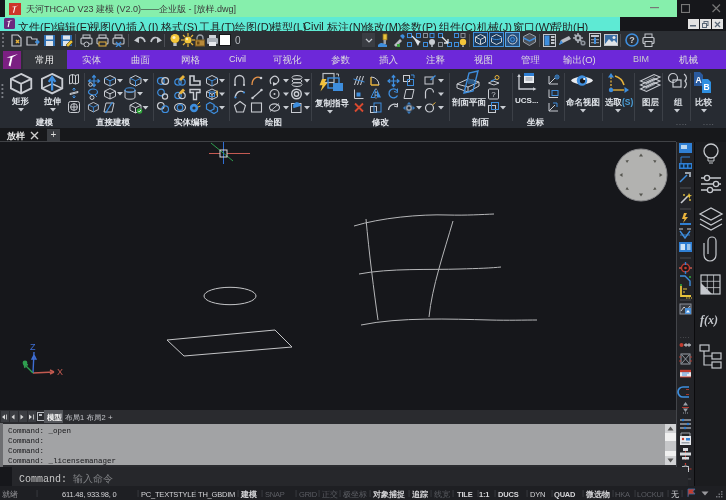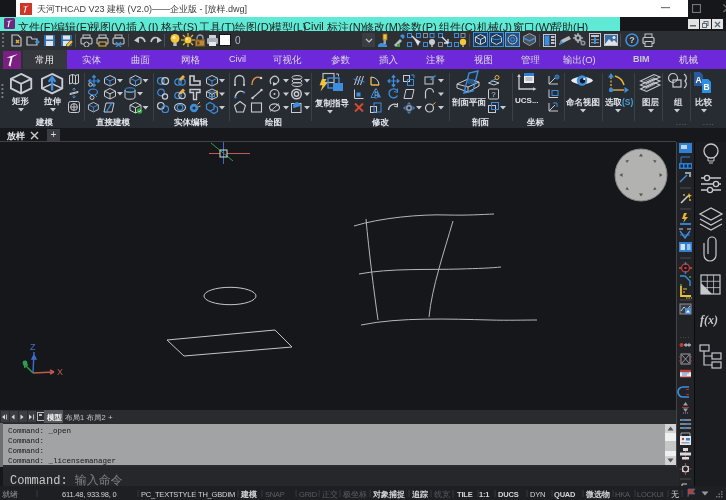--- a/index.html
+++ b/index.html
@@ -1,29 +1,29 @@
 <!DOCTYPE html>
 <html><head><meta charset="utf-8">
 <style>
 *{margin:0;padding:0;box-sizing:border-box}
 body{font-family:"Liberation Sans",sans-serif;}
 #app{position:relative;width:726px;height:500px;overflow:hidden;background:#16171b}
 .abs{position:absolute}
-#titlebar{left:16px;top:0;width:672px;height:17px;background:#ffffff;color:#3c3c3c;font-size:9px}
+#titlebar{left:5px;top:0;width:672px;height:17px;background:#86efac;color:#3c3c3c;font-size:9px}
 #menubar{left:0;top:17px;width:620px;height:14px;background:#5eead4;color:#1f1f1f;font-size:11px}
 #toolbar{left:0;top:31px;width:726px;height:19px;background:#2c2f34}
 #ribtabs{left:0;top:50px;width:726px;height:19px;background:#6d28d9}
 #ribbon{left:0;top:69px;width:726px;height:59px;background:#272b32}
 #doctabs{left:0;top:128px;width:726px;height:14px;background:#17181b}
 #canvas{left:0;top:142px;width:676px;height:268px;background:#16171b}
 #rightstrip{left:676px;top:142px;width:18px;height:344px;background:#222327;border-left:1px solid #43454a}
 #rightpanel{left:694px;top:142px;width:56px;height:344px;background:#1b1c1f;border-left:1px solid #0b0b0d}
 #layoutbar{left:0;top:410px;width:676px;height:13px;background:#2a2b2f}
 #cmdarea{left:0;top:423px;width:676px;height:44px;background:#2a2b2f}
-#cmdinput{left:3px;top:467px;width:676px;height:19px;background:#26272b;color:#c8c8c8;font-size:12px;font-family:"Liberation Mono",monospace}
+#cmdinput{left:12px;top:467px;width:676px;height:19px;background:#26272b;color:#c8c8c8;font-size:10px;font-family:"Liberation Mono",monospace}
 #statusbar{left:0;top:486px;width:726px;height:14px;background:#1e1f23;color:#d5d5d8;font-size:8px}
 #statusbar .lat{font-size:7.5px;letter-spacing:-0.2px;top:3.5px}
 .t{position:absolute;white-space:nowrap}
 .tab{position:absolute;top:4px;color:#dcdcde;font-size:9.5px;white-space:nowrap}
 .rlabel{position:absolute;color:#e4e7ec;font-size:8.5px;font-weight:bold;white-space:nowrap}
 .sep{position:absolute;width:1px;background:#3c4047}
 .soff{color:#5c5e64}
 .ss{position:absolute;top:2px;color:#45474c}
 svg{display:block}
 </style></head>
@@ -320,21 +320,21 @@
     <span class="tab" style="left:131px">曲面</span>
     <span class="tab" style="left:181px">网格</span>
     <span class="tab" style="left:229px;font-size:9px">Civil</span>
     <span class="tab" style="left:273px">可视化</span>
     <span class="tab" style="left:331px">参数</span>
     <span class="tab" style="left:379px">插入</span>
     <span class="tab" style="left:426px">注释</span>
     <span class="tab" style="left:474px">视图</span>
     <span class="tab" style="left:521px">管理</span>
     <span class="tab" style="left:563px">输出(O)</span>
-    <span class="tab" style="left:633px;color:#c8cace;font-size:9px;font-weight:bold">BIM</span>
+    <span class="tab" style="left:633px;color:#c8cace;font-size:9px;font-weight:normal">BIM</span>
     <span class="tab" style="left:679px">机械</span>
   </div>
   <div id="ribbon" class="abs">
     <svg width="726" height="59">
       <g fill="#7a7e85">
           <rect x="1.5" y="15" width="1.8" height="2"></rect>
           <rect x="1.5" y="19" width="1.8" height="2"></rect>
           <rect x="1.5" y="23" width="1.8" height="2"></rect>
           <rect x="1.5" y="27" width="1.8" height="2"></rect>
         </g>

